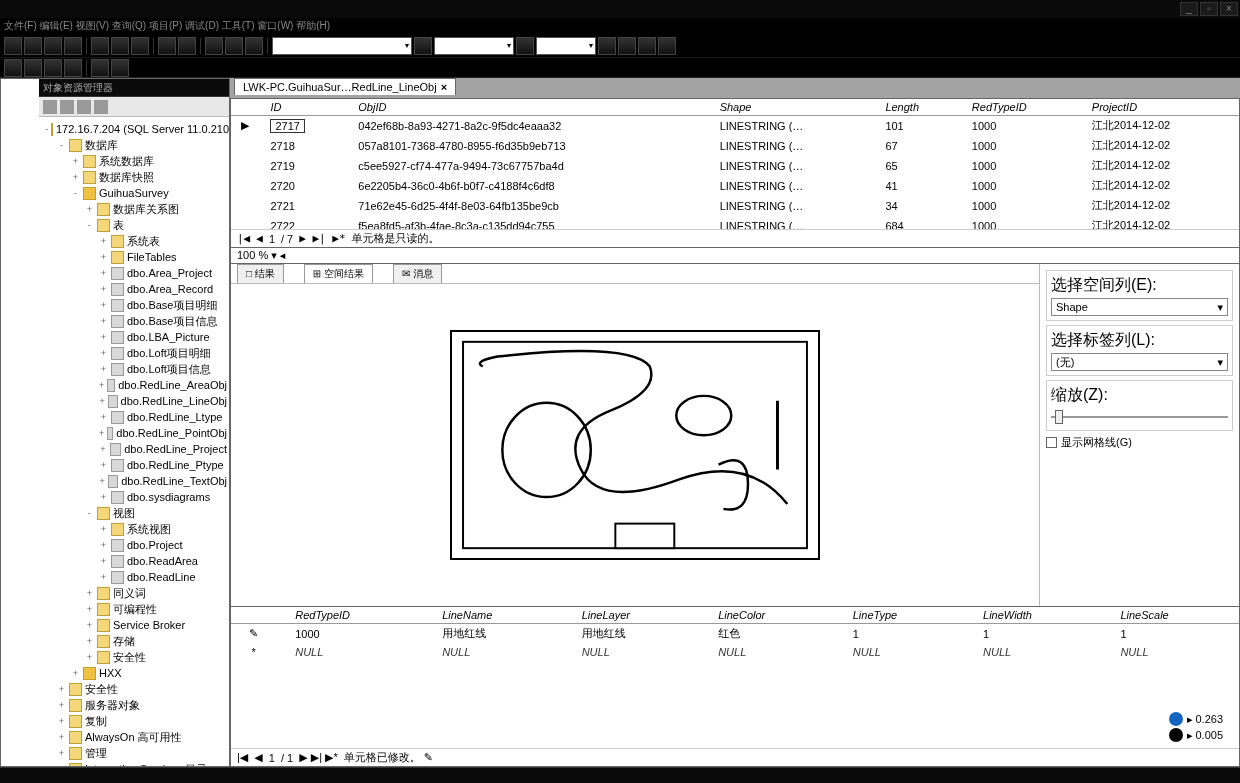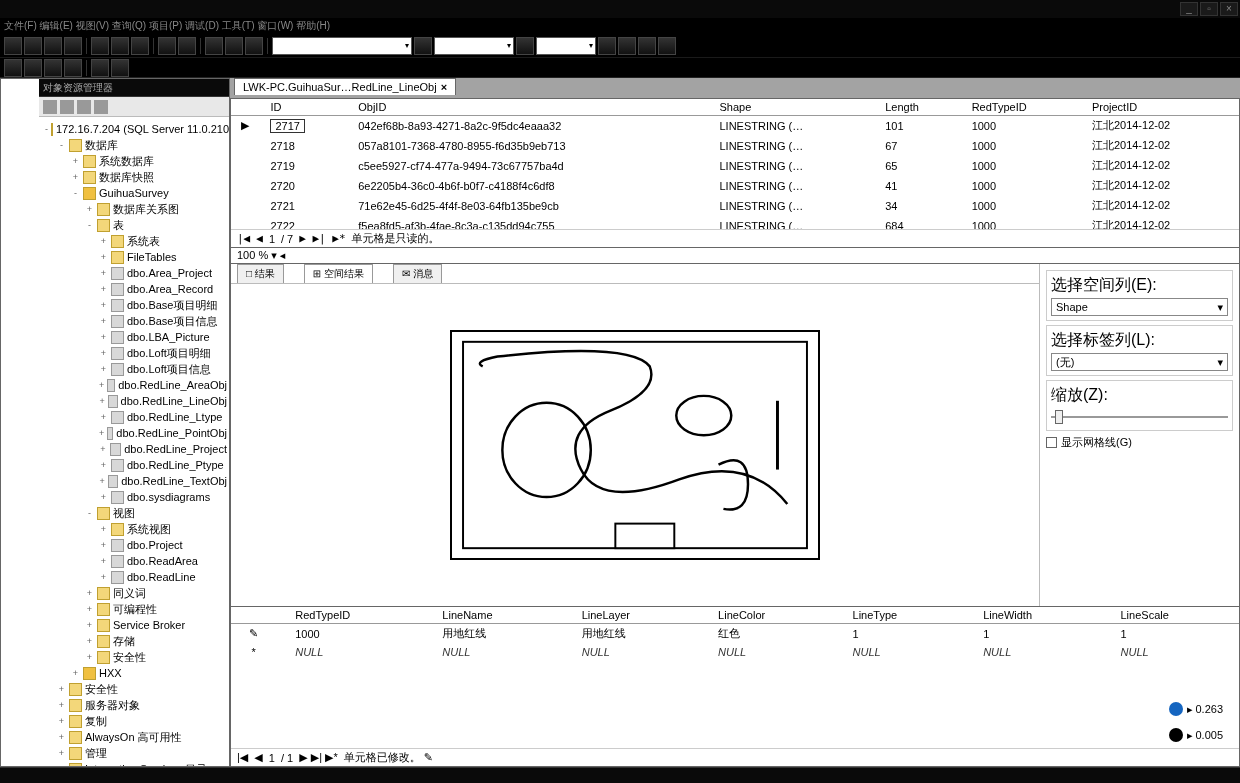--- a/index.html
+++ b/index.html
@@ -39,21 +39,21 @@
 .main { flex: 1; display: flex; flex-direction: column; background: #000; }
 .tabstrip { height: 20px; background: #a3a3a3; display: flex; align-items: flex-start; padding-left: 4px; }
 .tab { background: #fff; border: 1px solid #666; border-bottom: none; padding: 2px 8px; font-size: 10px; display: flex; align-items: center; gap: 4px; }
 .tab .x { color: #000; font-weight: bold; }
 
 
 .grid-pane { background: #fff; border: 1px solid #666; height: 150px; display: flex; flex-direction: column; }
 .grid { flex: 1; overflow: auto; }
 table { border-collapse: collapse; width: 100%; }
 th, td { text-align: left; padding: 2px 10px; height: 16px; border-right: 1px solid transparent; white-space: nowrap; font-size: 11px; }
-th { background: #fff; border-bottom: 1px solid #999; color: #000; font-weight: normal; }
+th { background: #fff; border-bottom: 1px solid #999; color: #000; font-weight: normal; font-style: italic; }
 .grid tr { border-bottom: 1px solid transparent; }
 .grid .rowsel { width: 24px; text-align: center; }
 .grid .id-box { border: 1px solid #333; padding: 0 4px; display: inline-block; }
 .pager { height: 18px; background: #fff; border-top: 1px solid #ccc; display: flex; align-items: center; gap: 6px; padding: 0 6px; font-size: 10px; }
 .pager .nav { font-family: monospace; }
 
 
 .script-pane { height: 22px; background: #fff; border: 1px solid #666; border-top: none; padding: 2px 6px; font-size: 10px; font-family: Consolas, monospace; color: #008000; display: flex; align-items: center; }
 .zoom-line { height: 16px; background: #fff; border: 1px solid #666; border-top: none; padding: 0 6px; font-size: 10px; display: flex; align-items: center; }
 
@@ -71,21 +71,21 @@
 .sp-label { font-size: 16px; margin-bottom: 2px; }
 .sp-select { width: 100%; height: 18px; border: 1px solid #888; background: #fff; display: flex; align-items: center; padding: 0 4px; justify-content: space-between; }
 .sp-slider { width: 100%; height: 18px; position: relative; }
 .sp-slider .track { position: absolute; top: 8px; left: 0; right: 0; height: 2px; background: #999; }
 .sp-slider .thumb { position: absolute; top: 2px; left: 4px; width: 8px; height: 14px; background: #eee; border: 1px solid #666; }
 .sp-check { display: flex; align-items: center; gap: 4px; font-size: 10px; }
 .sp-check .box { width: 11px; height: 11px; border: 1px solid #666; }
 
 
 .bottom-pane { height: 160px; background: #fff; border: 1px solid #666; border-top: none; display: flex; flex-direction: column; position: relative; }
-.bottom-legend { position: absolute; right: 16px; bottom: 24px; display: flex; flex-direction: column; gap: 12px; font-size: 9px; }
+.bottom-legend { position: absolute; right: 16px; bottom: 24px; display: flex; flex-direction: column; gap: 2px; font-size: 9px; }
 .bottom-legend .row { display: flex; align-items: center; gap: 4px; }
 .bottom-legend .sw { width: 14px; height: 14px; border-radius: 50%; }
 .bottom-pager { height: 18px; background: #fff; border-top: 1px solid #ccc; display: flex; align-items: center; gap: 6px; padding: 0 6px; font-size: 10px; }
 .bottom-pane .grid { flex: 1; }
 .bottom-pane th, .bottom-pane td { padding: 2px 18px; }
 .bottom-pane td.null { font-style: italic; color: #333; }
 
 .statusbar { height: 16px; background: #0a0a0a; border-top: 1px solid #333; }
 </style>
 </head>

